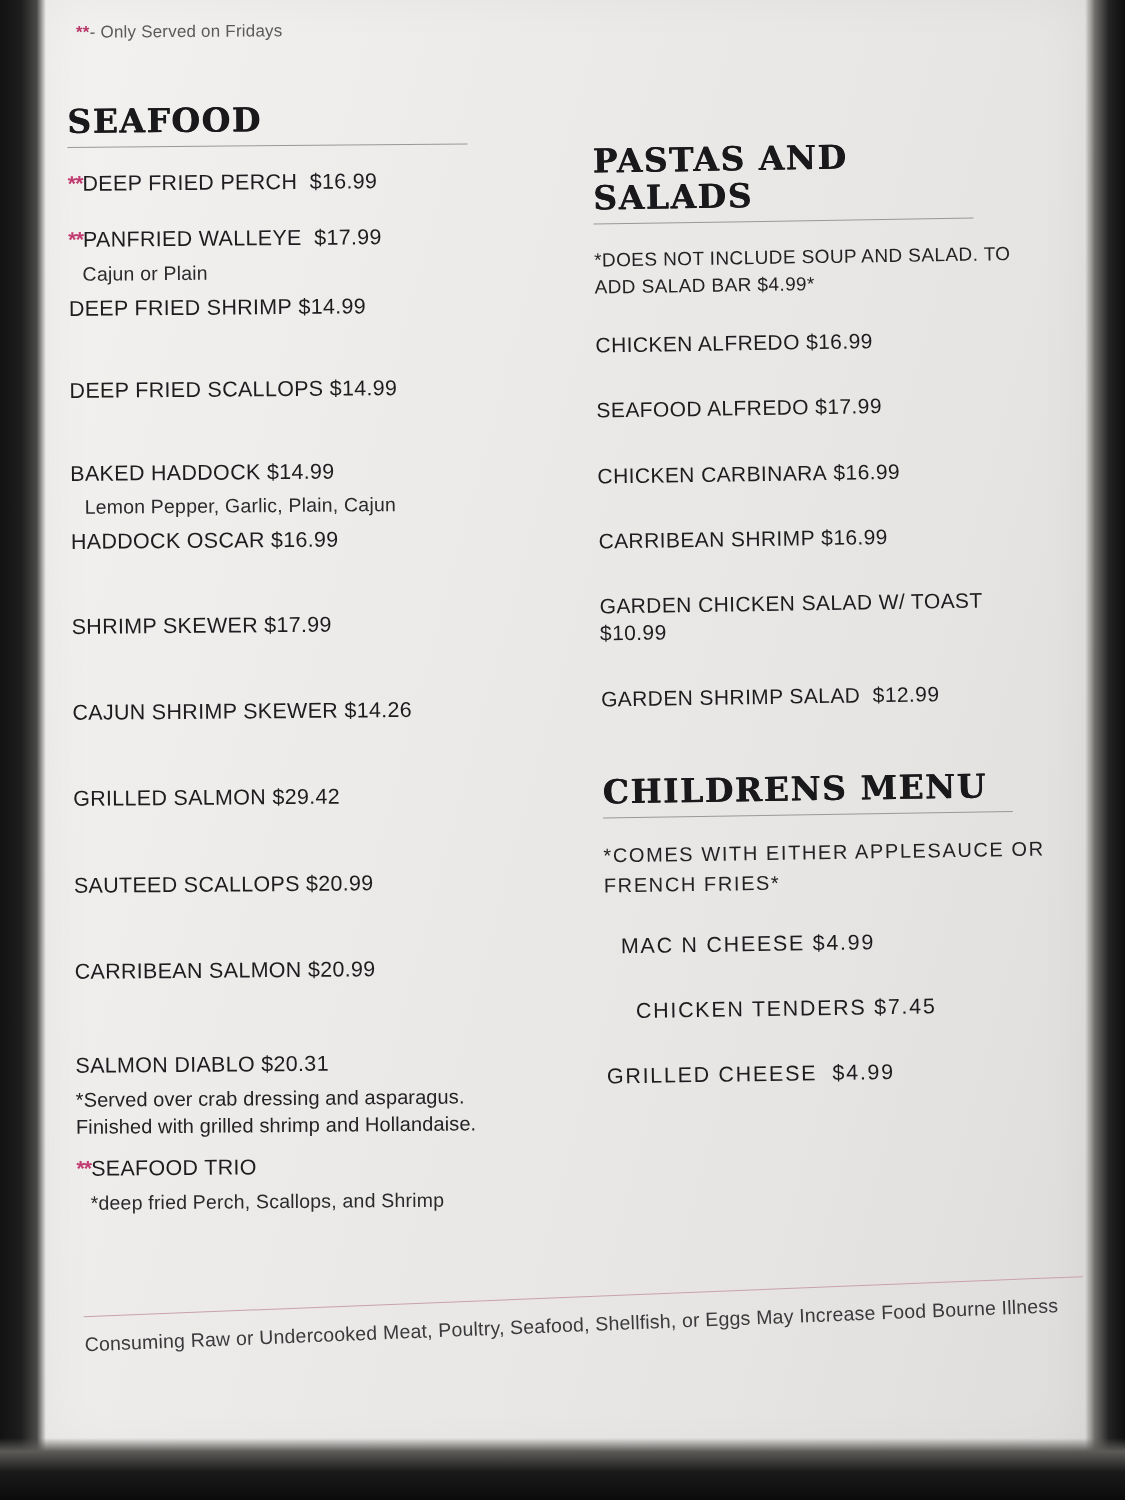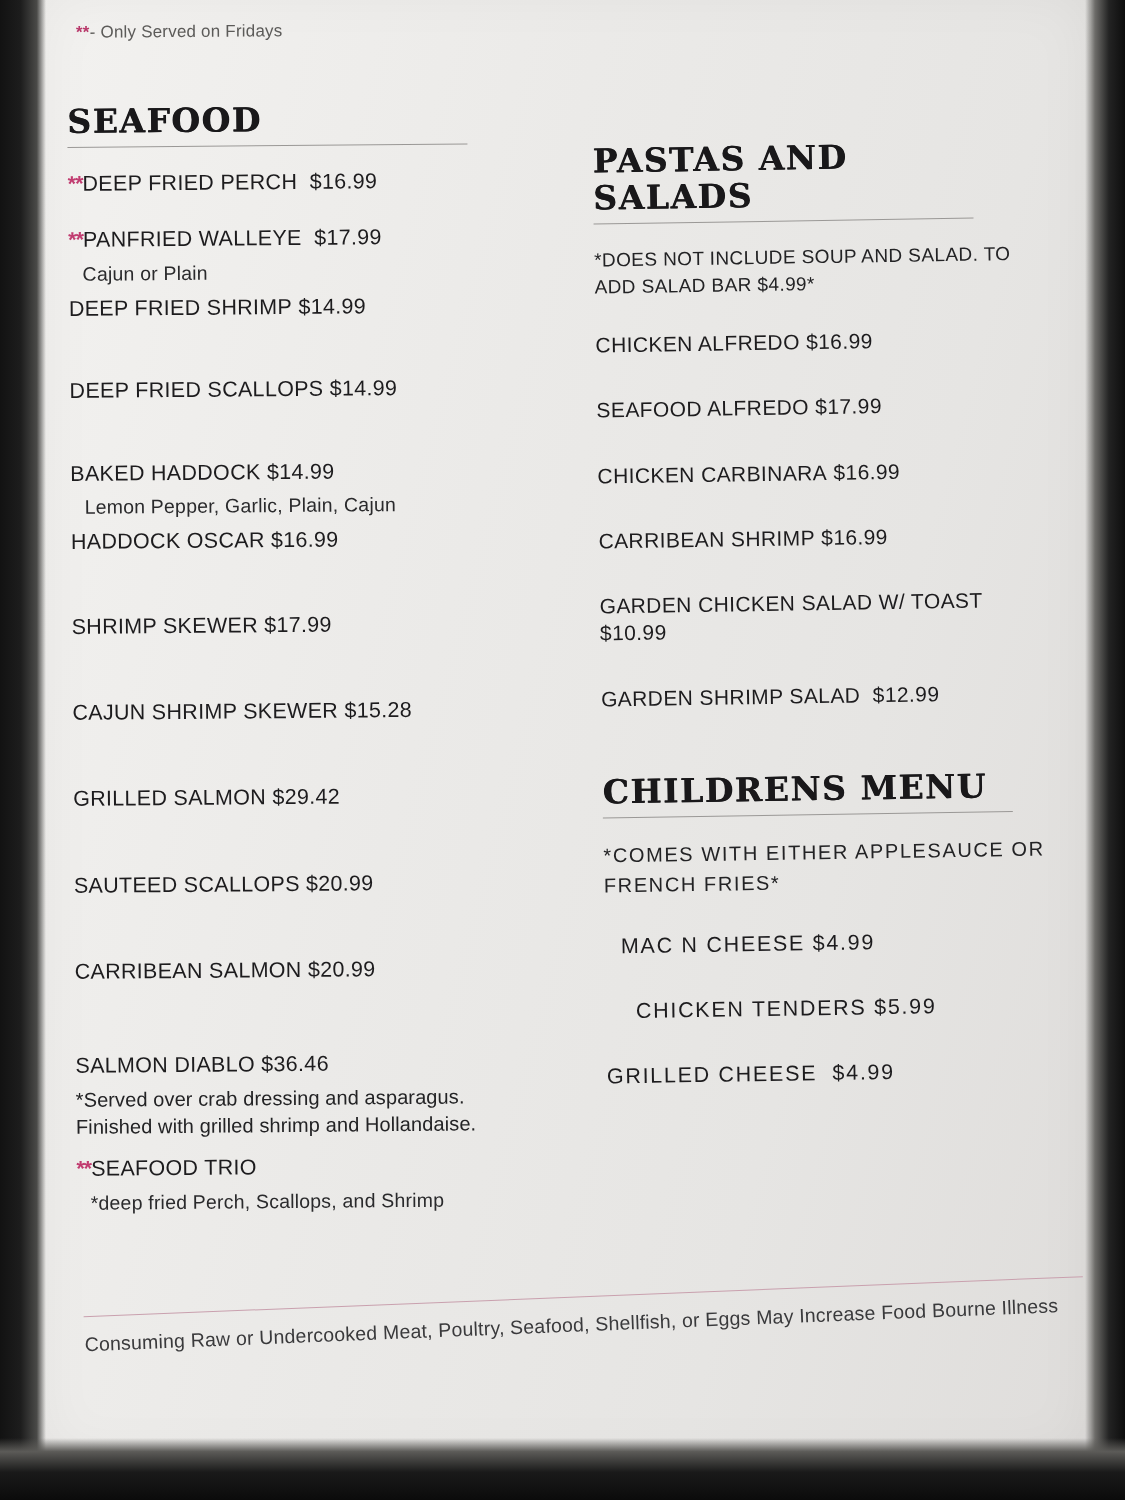--- a/index.html
+++ b/index.html
@@ -217,41 +217,41 @@
       <span>HADDOCK OSCAR</span>&nbsp;<span>$16.99</span>
     </p>
     <div style="height:22px"></div>
 
     <p class="item">
       <span>SHRIMP SKEWER</span>&nbsp;<span>$17.99</span>
     </p>
     <div style="height:24px"></div>
 
     <p class="item">
-      <span>CAJUN SHRIMP SKEWER</span>&nbsp;<span>$15.28</span>
+      <span>CAJUN SHRIMP SKEWER</span>&nbsp;<span>$14.26</span>
     </p>
     <div style="height:24px"></div>
 
     <p class="item">
       <span>GRILLED SALMON</span>&nbsp;<span>$29.42</span>
     </p>
     <div style="height:24px"></div>
 
     <p class="item">
       <span>SAUTEED SCALLOPS</span>&nbsp;<span>$20.99</span>
     </p>
     <div style="height:24px"></div>
 
     <p class="item">
       <span>CARRIBEAN SALMON</span>&nbsp;<span>$20.99</span>
     </p>
     <div style="height:32px"></div>
 
     <p class="item tight">
-      <span>SALMON DIABLO</span>&nbsp;<span>$36.46</span>
+      <span>SALMON DIABLO</span>&nbsp;<span>$20.31</span>
     </p>
     <p class="desc">*Served over crab dressing and asparagus. Finished with grilled shrimp and Hollandaise.</p>
 
     <p class="item tight">
       <span class="stars">**</span><span>SEAFOOD TRIO</span>
     </p>
     <p class="sub">*deep fried Perch, Scallops, and Shrimp</p>
   </div>
 
   <div class="col-right">
@@ -285,21 +285,21 @@
     <div class="childrens-block">
       <h1 class="section-title">CHILDRENS MENU</h1>
       <div class="rule mid" style="width:410px"></div>
 
       <p class="kidnote">*COMES WITH EITHER APPLESAUCE OR FRENCH FRIES*</p>
 
       <p class="kid-item indent1">
         <span>MAC N CHEESE</span>&nbsp;<span>$4.99</span>
       </p>
       <p class="kid-item indent2">
-        <span>CHICKEN TENDERS</span>&nbsp;<span>$5.99</span>
+        <span>CHICKEN TENDERS</span>&nbsp;<span>$7.45</span>
       </p>
       <p class="kid-item indent0">
         <span>GRILLED CHEESE</span>&nbsp;&nbsp;<span>$4.99</span>
       </p>
     </div>
   </div>
 
   <div class="footer">
     <div class="footer-rule"></div>
     <div class="footer-text">Consuming Raw or Undercooked Meat, Poultry, Seafood, Shellfish, or Eggs May Increase Food Bourne Illness</div>

